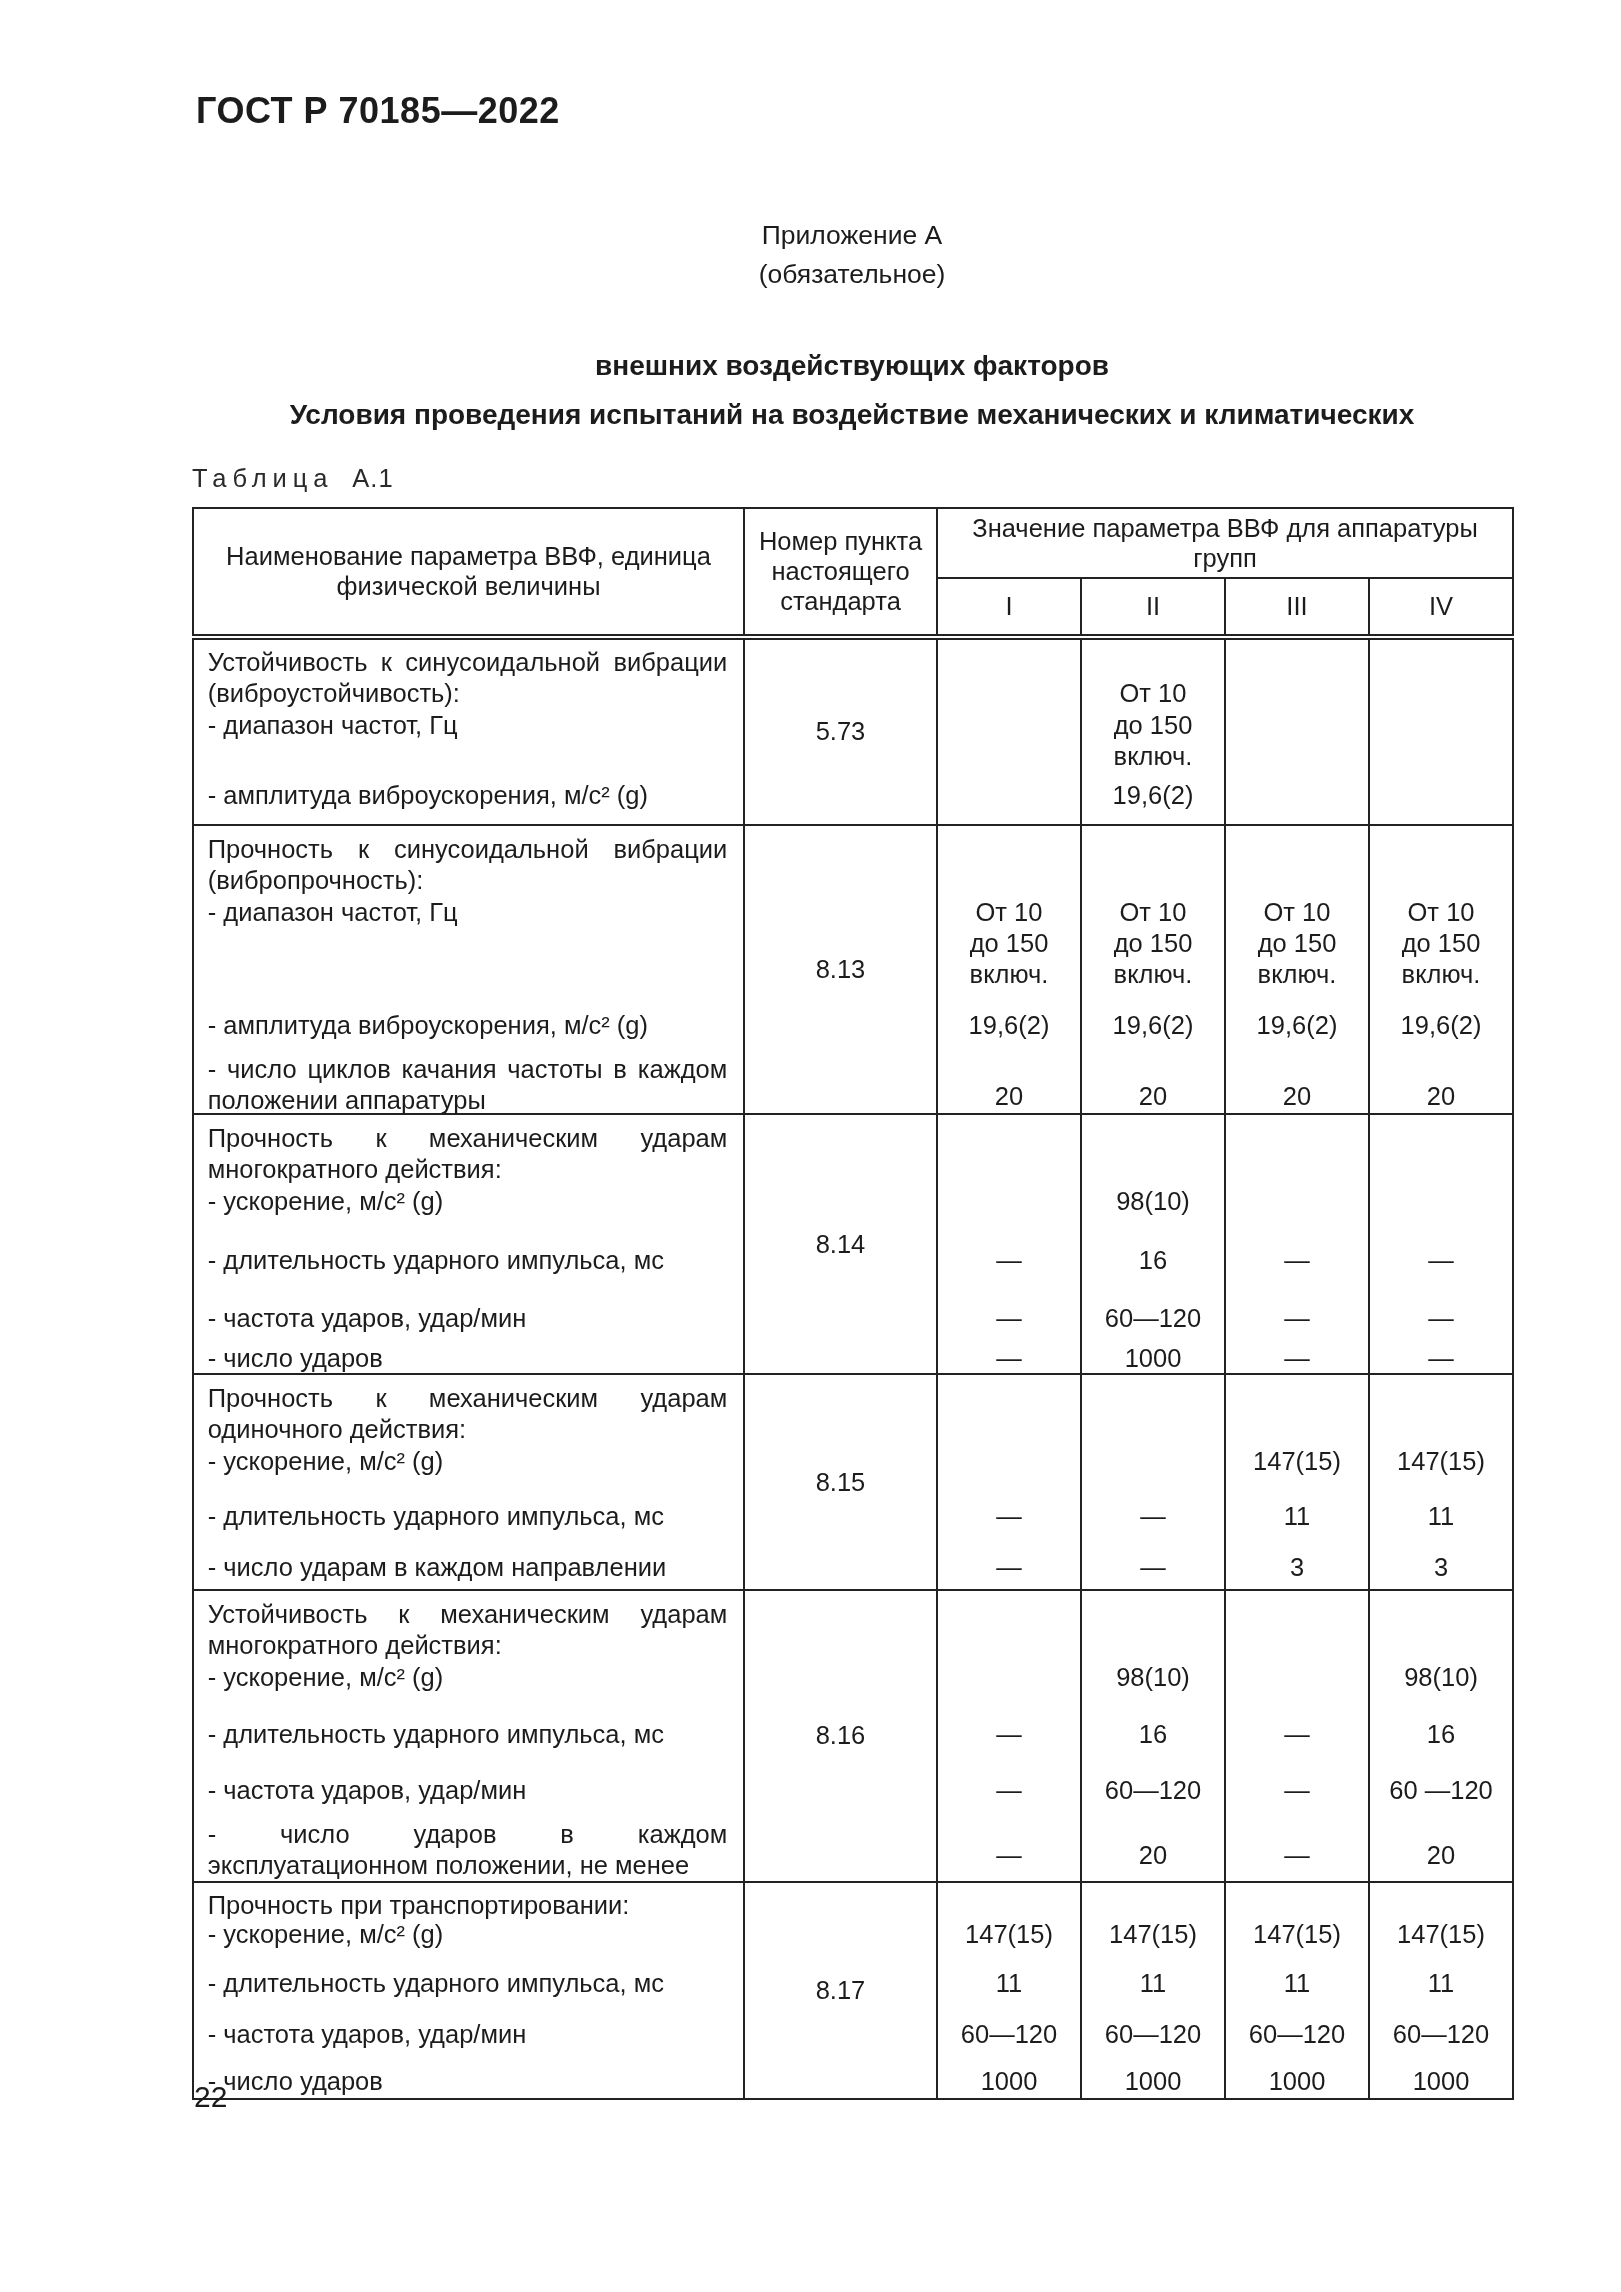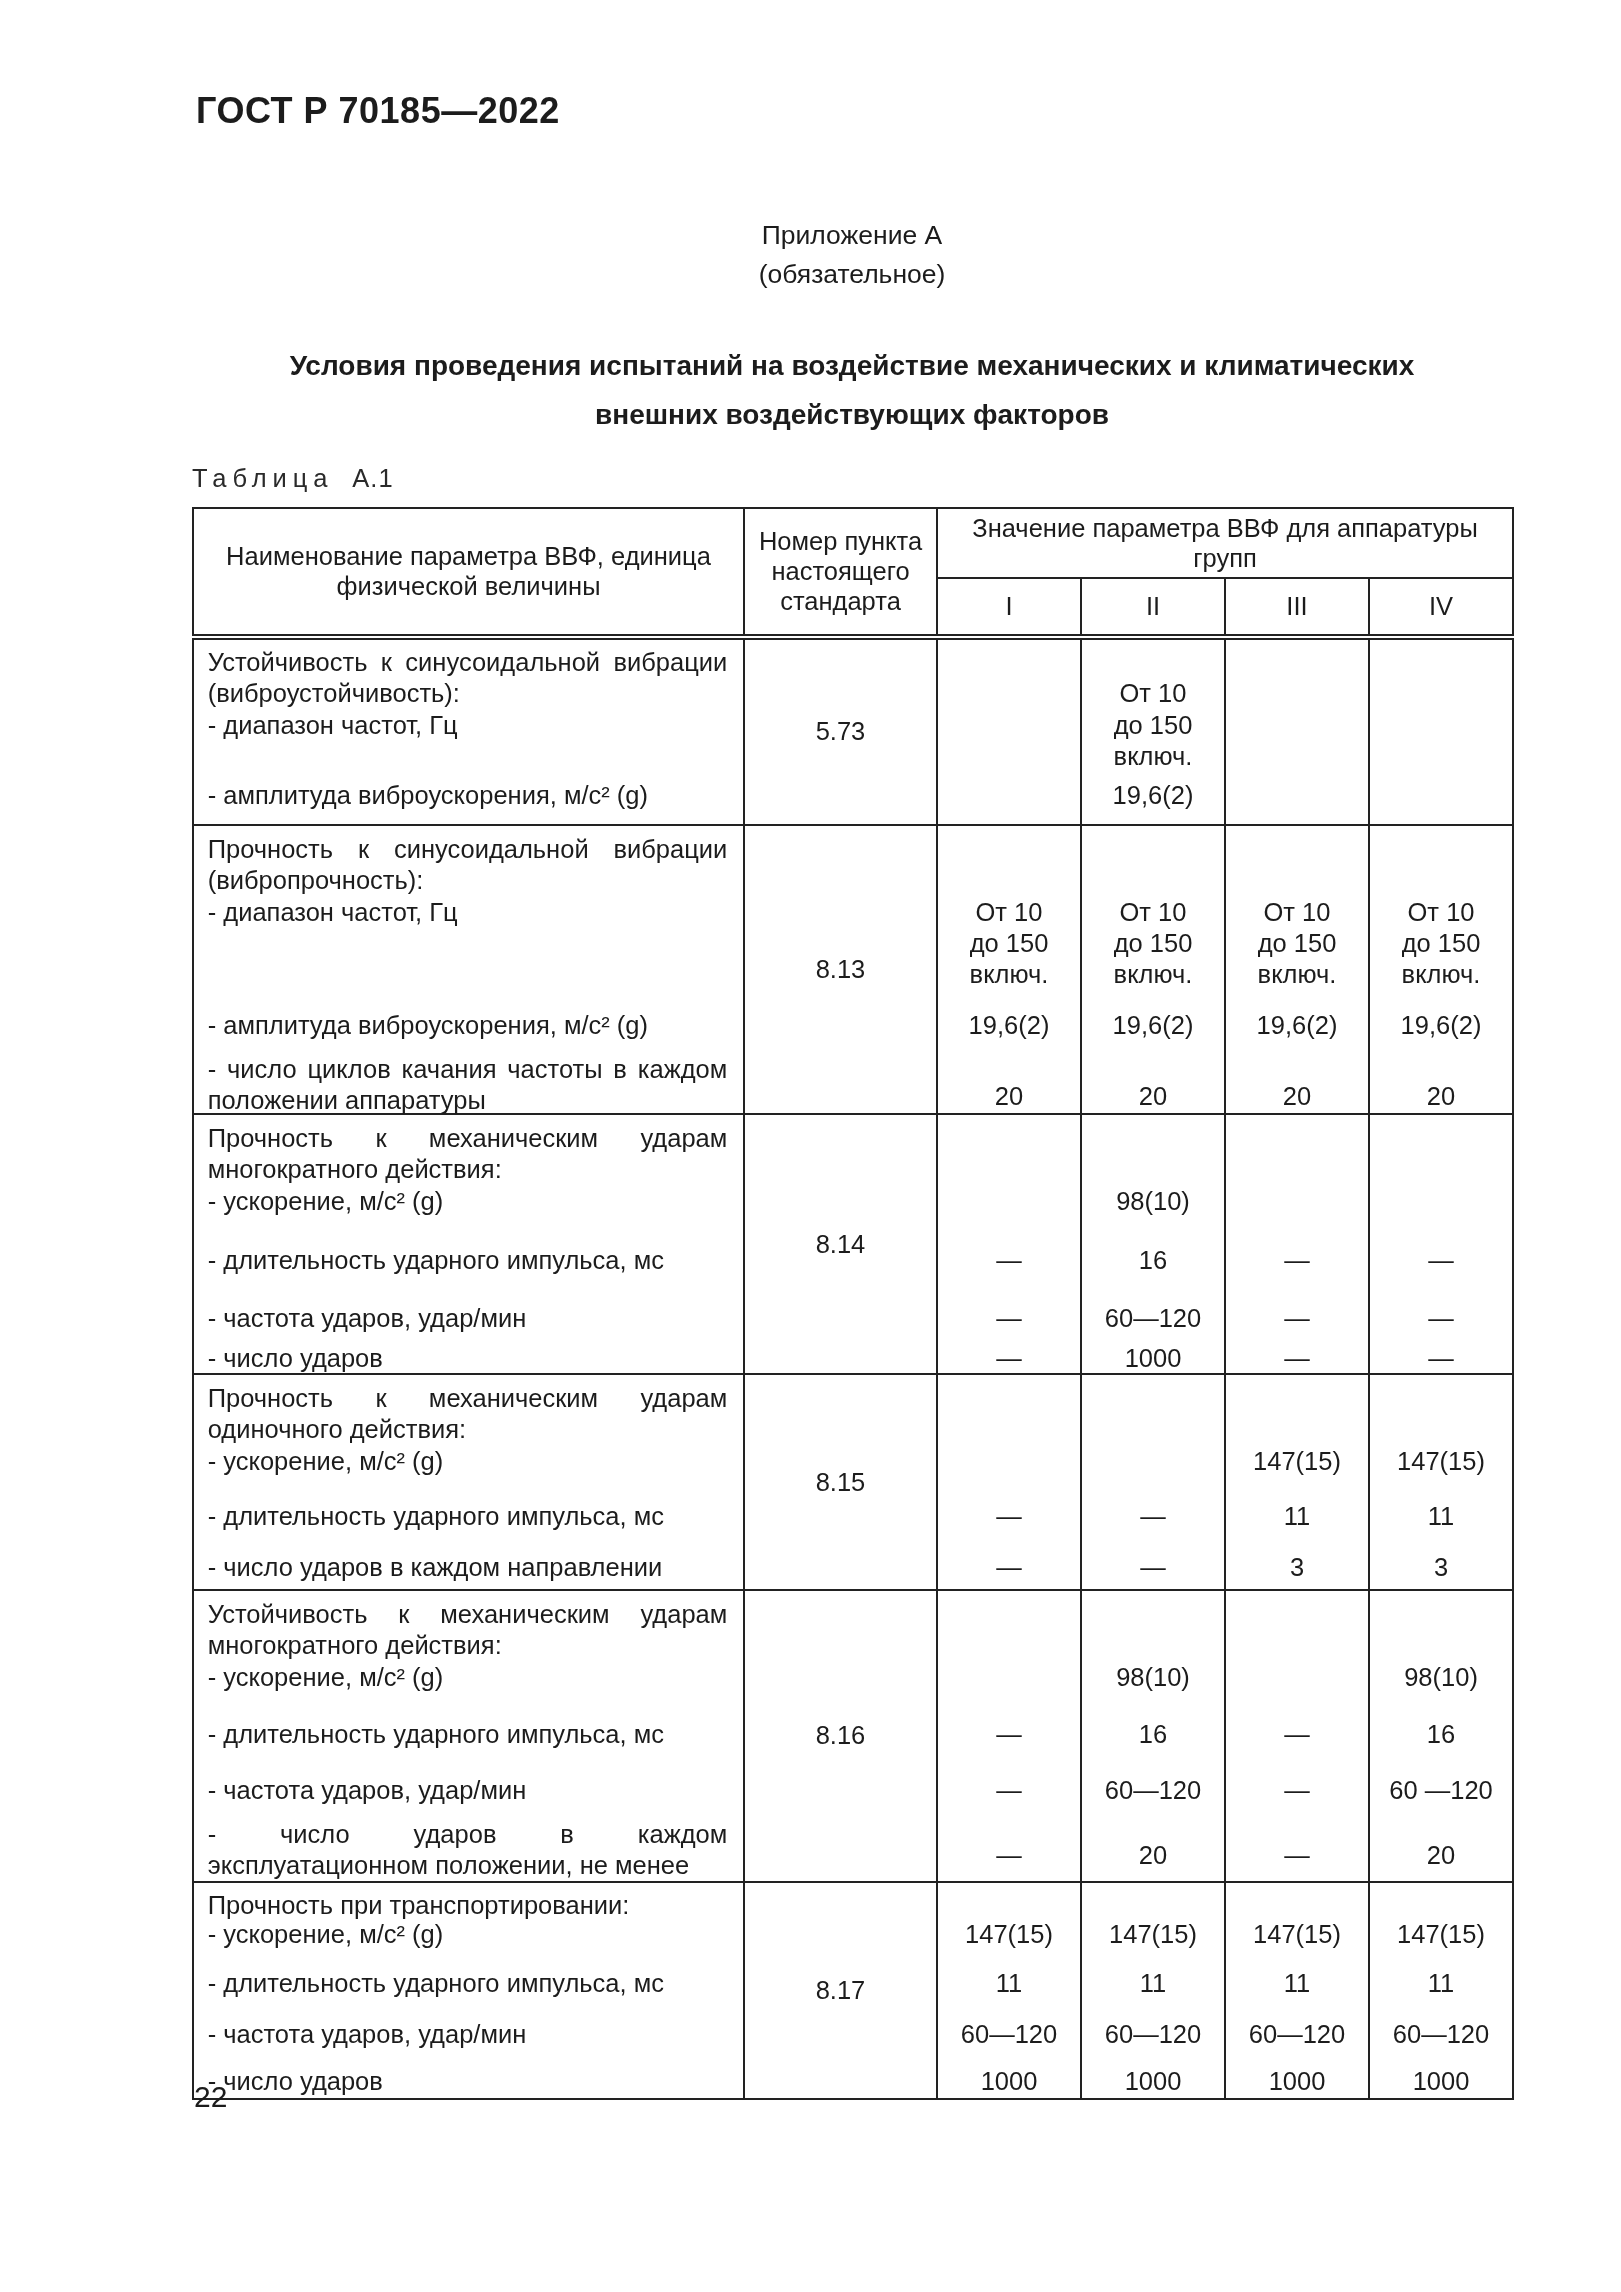--- a/index.html
+++ b/index.html
@@ -36,22 +36,22 @@
 </style>
 </head>
 <body>
 
 <div class="page">
 
   <div class="doc-code">ГОСТ Р 70185—2022</div>
   <div class="appendix-heading">Приложение А</div>
   <div class="appendix-note">(обязательное)</div>
   <div class="section-title">
+    <div>внешних воздействующих факторов</div>
     <div>Условия проведения испытаний на воздействие механических и климатических</div>
-    <div>внешних воздействующих факторов</div>
   </div>
   <div class="table-label">
     <span class="w">Таблица</span><span class="n">А.1</span>
   </div>
 
   <table class="gtable">
     <colgroup>
       <col style="width:551px">
         <col style="width:193px">
       <col style="width:144px">
@@ -191,21 +191,21 @@
           </div>
         </td>
       </tr>
 
       <tr>
         <td class="namec">
           <div class="cw" style="height:198px">
             <div class="ttl">Прочность к механическим ударам одиночного действия:</div>
             <div class="it" style="top:63px">- ускорение, м/с² (g)</div>
             <div class="it" style="top:118px">- длительность ударного импульса, мс</div>
-            <div class="it" style="top:169px">- число ударов в каждом направлении</div>
+            <div class="it" style="top:169px">- число ударам в каждом направлении</div>
           </div>
         </td>
         <td class="clausec">8.15</td>
         <td class="valc">
           <div class="cw" style="height:198px">
             <div class="v" style="top:118px">—</div>
             <div class="v" style="top:169px">—</div>
           </div>
         </td>
         <td class="valc">

